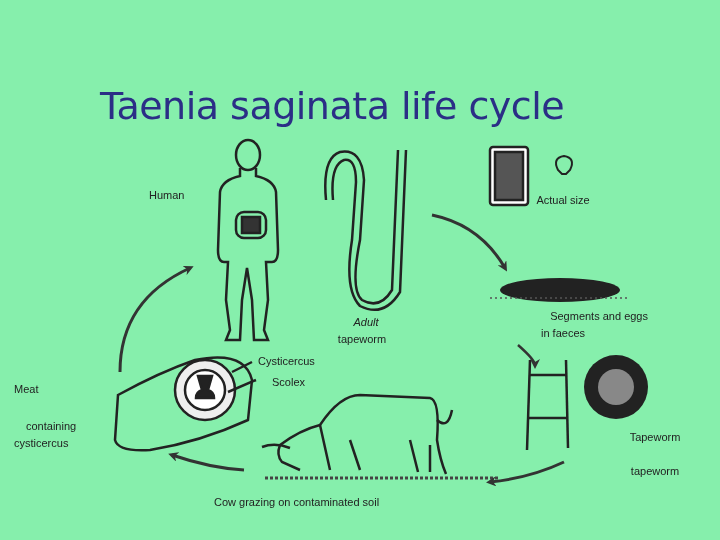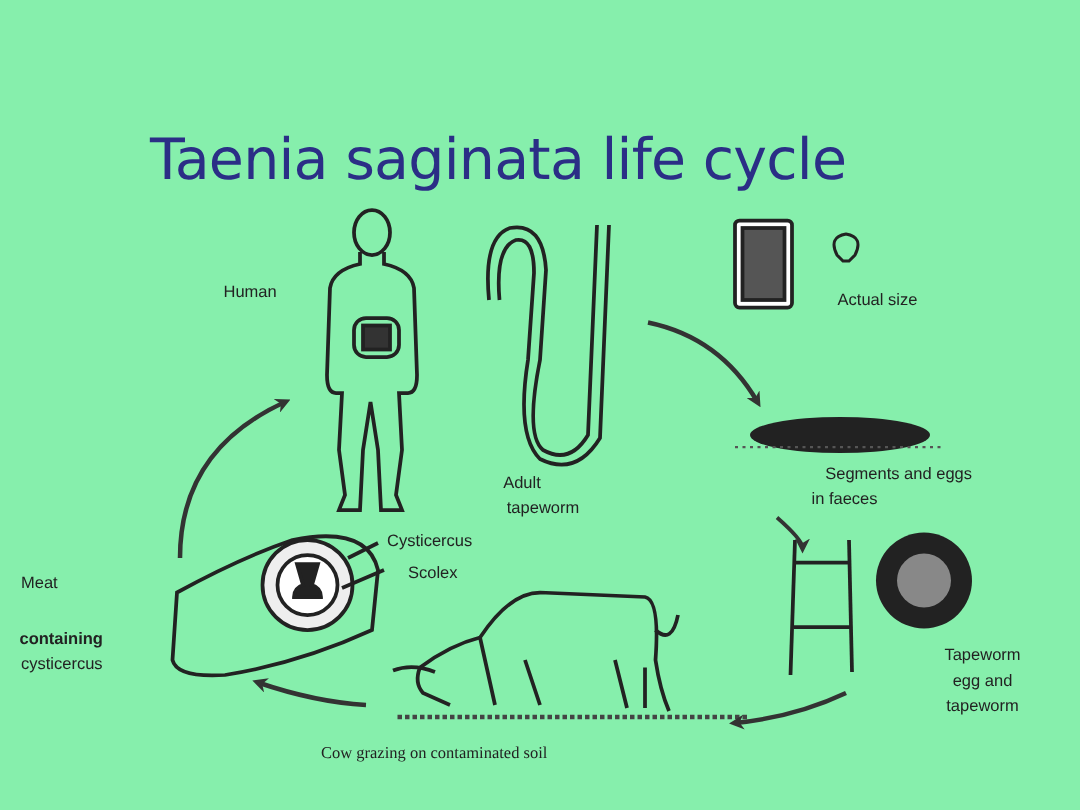--- a/index.html
+++ b/index.html
@@ -76,33 +76,32 @@
 
     <path d="M432,215 Q480,225 505,268" stroke="#333" stroke-width="3" fill="none" marker-end="url(#ah)"></path>
     <path d="M518,345 Q535,360 535,365" stroke="#333" stroke-width="2.5" fill="none" marker-end="url(#ah)"></path>
     <path d="M564,462 Q530,478 490,482" stroke="#333" stroke-width="3" fill="none" marker-end="url(#ah)"></path>
     <path d="M244,470 Q210,468 172,455" stroke="#333" stroke-width="3" fill="none" marker-end="url(#ah)"></path>
     <path d="M120,372 Q120,300 190,268" stroke="#333" stroke-width="3" fill="none" marker-end="url(#ah)"></path>
   </svg>
 
   <div class="lbl left" style="left:149px; top:187px;">Human</div>
 
-  <div class="lbl" style="left:308px; top:314px; width:80px;">Adult</div>
+  <div class="lbl" style="left:326px; top:314px; width:80px;font-style:italic;">Adult</div>
   <div class="lbl" style="left:322px; top:331px; width:80px;">tapeworm</div>
 
-  <div class="lbl" style="left:535px; top:192px; width:100px;">Actual size</div>
+  <div class="lbl" style="left:513px; top:192px; width:100px;">Actual size</div>
 
   <div class="lbl" style="left:478px; top:308px; width:170px;text-align:right;">Segments and eggs</div>
   <div class="lbl" style="left:478px; top:325px; width:170px;text-align:center;">in faeces</div>
 
   <div class="lbl" style="left:605px; top:429px; width:100px;">Tapeworm</div>
-  <div class="lbl" style="left:605px; top:446px; width:100px;">egg and</div>
   <div class="lbl" style="left:605px; top:463px; width:100px;">tapeworm</div>
 
-  <div class="lbl left" style="left:214px; top:494px;font-family:Liberation Serif, serif;">Cow grazing on contaminated soil</div>
+  <div class="lbl left" style="left:214px; top:494px;">Cow grazing on contaminated soil</div>
 
   <div class="lbl left" style="left:14px; top:381px;">Meat</div>
-  <div class="lbl left" style="left:13px; top:418px;font-weight:bold;">containing</div>
+  <div class="lbl left" style="left:26px; top:418px;">containing</div>
   <div class="lbl left" style="left:14px; top:435px;">cysticercus</div>
 
   <div class="lbl left" style="left:258px; top:353px;">Cysticercus</div>
   <div class="lbl left" style="left:272px; top:374px;">Scolex</div>
 </div>
 
 </body></html>

